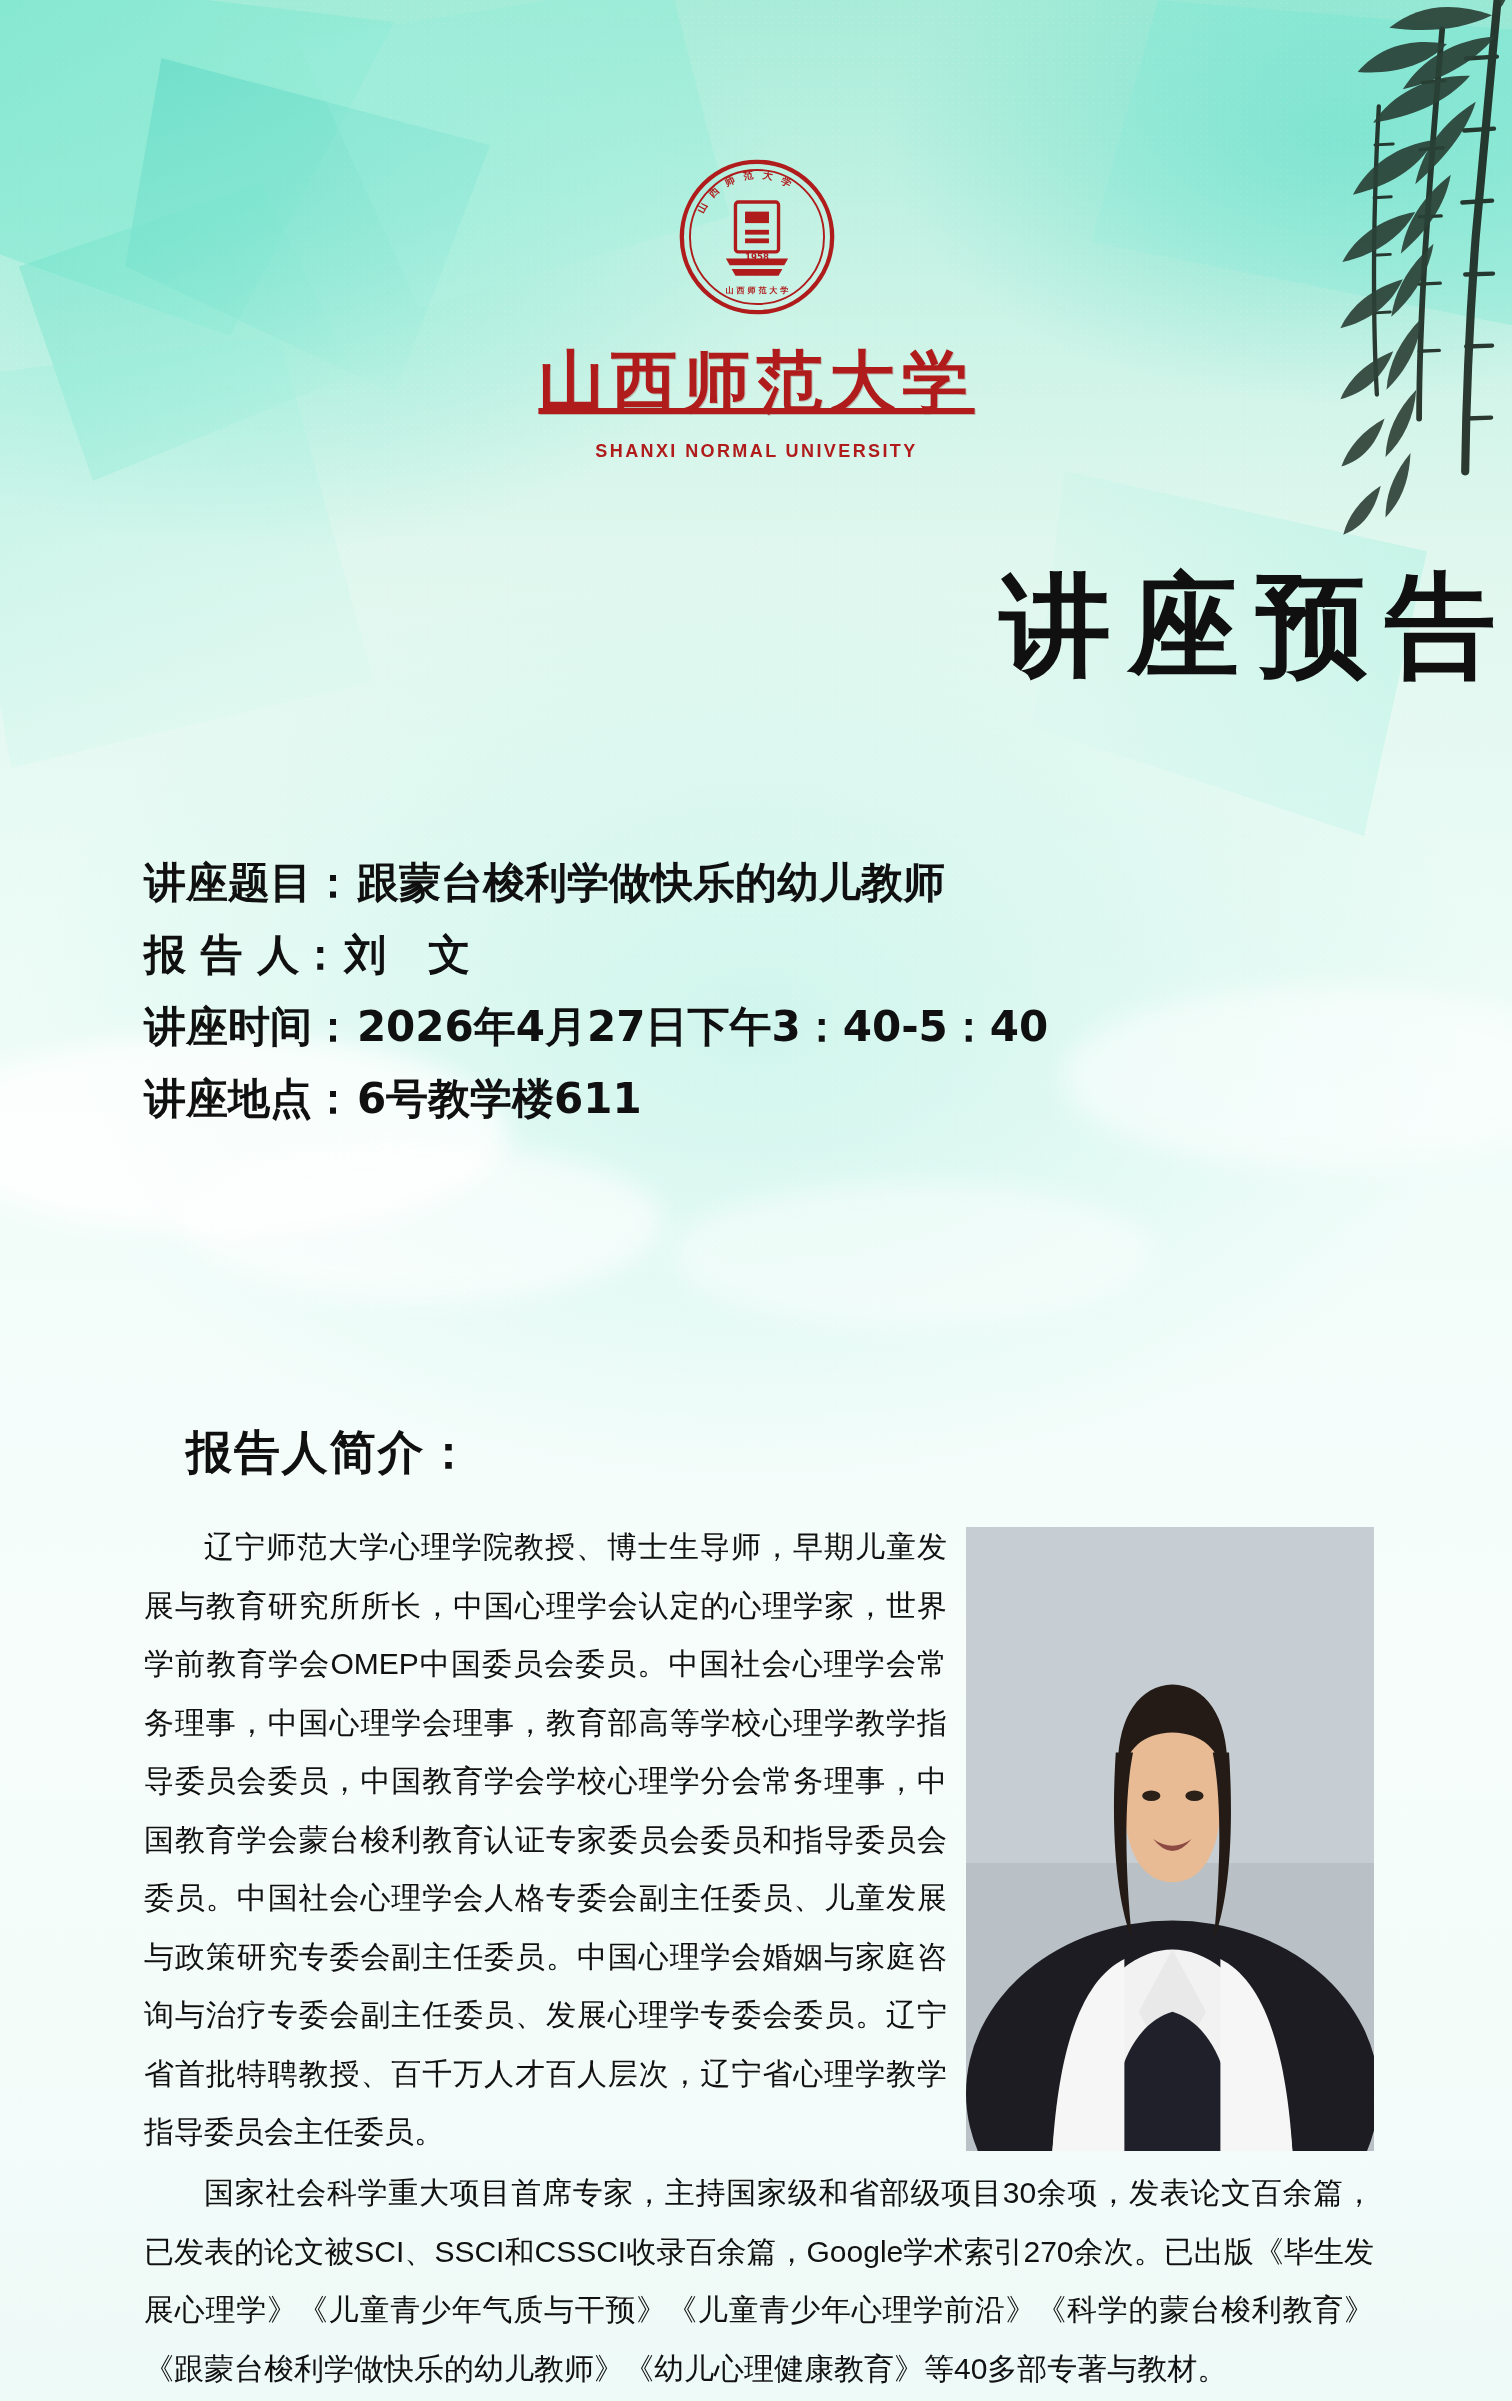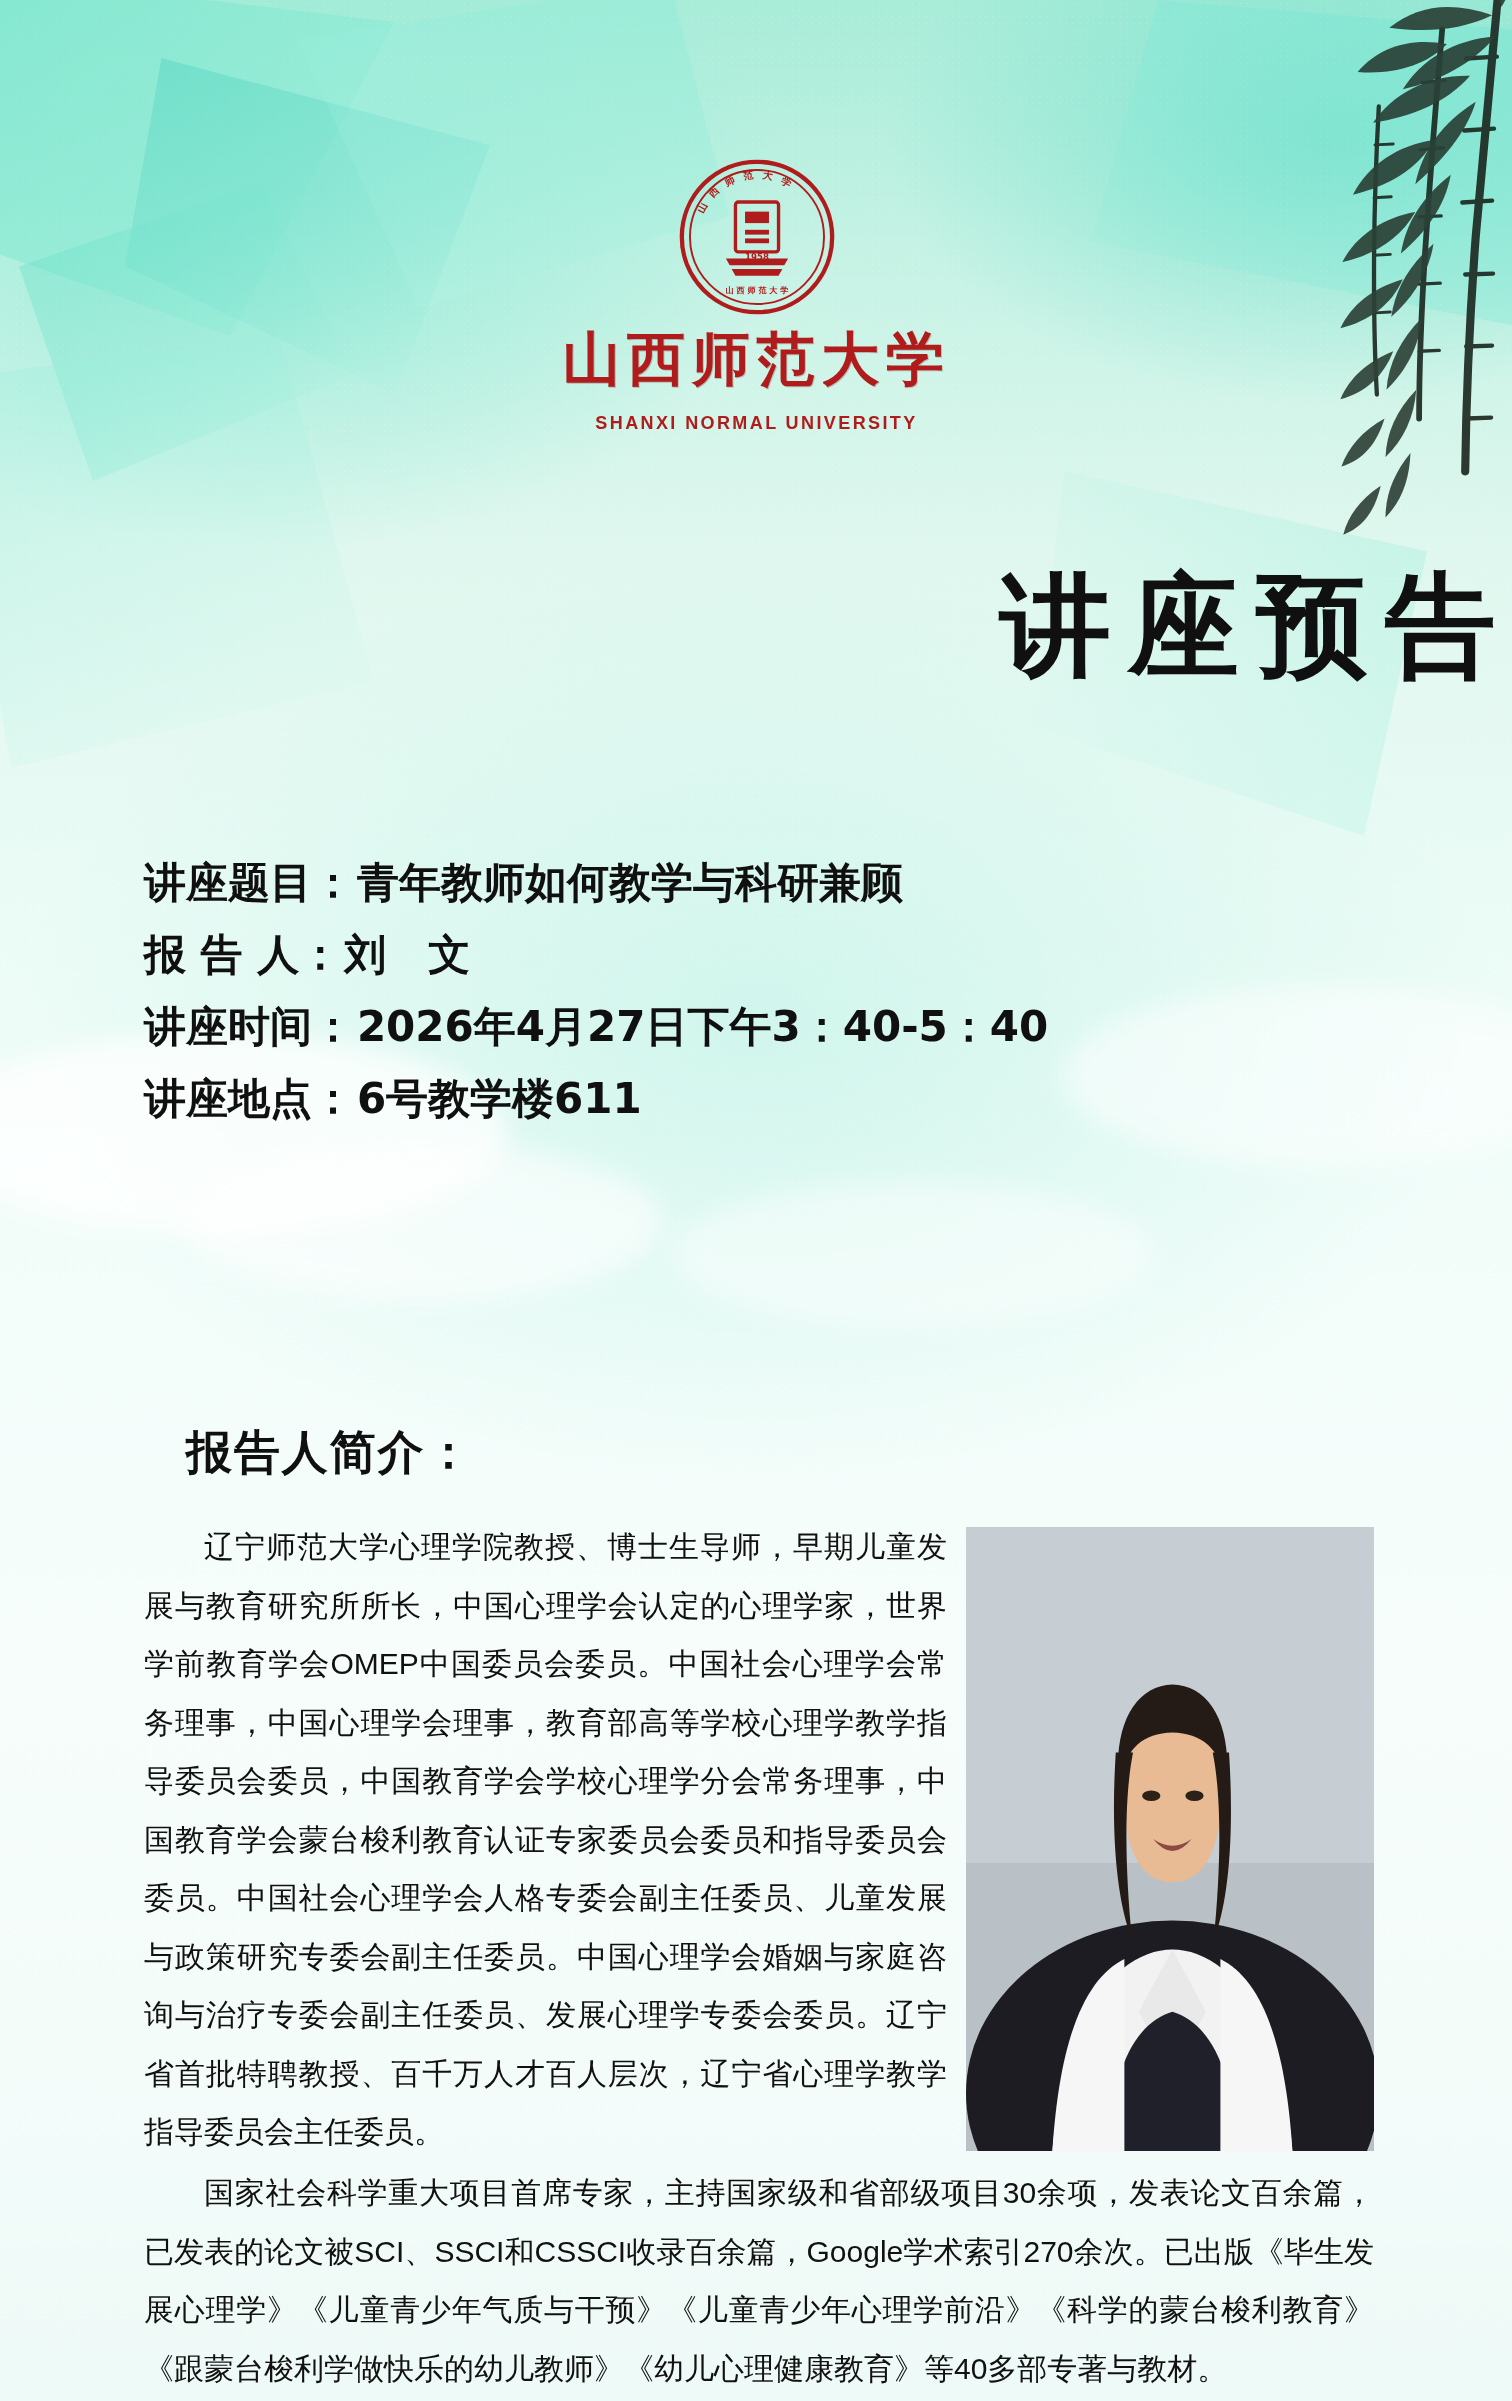--- a/index.html
+++ b/index.html
@@ -55,27 +55,28 @@
   .c3{right:-77px;top:985px;width:528px;height:183px;opacity:.7;}
   .c4{left:672px;top:1182px;width:480px;height:144px;opacity:.6;}
 
   
   #bamboo{position:absolute;top:-14.4px;right:-4.8px;width:432px;height:889px;pointer-events:none;opacity:.92;}
 
   
   #logo-block{position:absolute;top:158px;left:0;right:0;text-align:center;}
   #seal{margin:0 auto;display:block;}
   #univ-cn{
-    margin-top:5px;
+    margin-top:21px;
     font-family:"DejaVu Serif","Liberation Serif",serif;
     font-weight:bold;
-    font-size:58px;
+    font-size:66px;
     letter-spacing:6.7px;
     color:#b01c1c;
     text-shadow:1px 1px 0 rgba(120,10,10,.25);
+    text-decoration:underline;
   }
   #univ-en{
     margin-top:14px;
     font-size:18px;
     font-weight:bold;
     letter-spacing:2.4px;
     color:#b01c1c;
   }
 
   
@@ -214,21 +215,21 @@
     </svg>
     <div id="univ-cn">山西师范大学</div>
     <div id="univ-en">SHANXI NORMAL UNIVERSITY</div>
   </div>
 
   <div id="main-title">讲座预告</div>
 
   <div id="info">
     <div class="info-row">
       <span class="info-label">讲座题目：</span>
-      <span class="info-value">青年教师如何教学与科研兼顾</span>
+      <span class="info-value">跟蒙台梭利学做快乐的幼儿教师</span>
     </div>
     <div class="info-row">
       <span class="info-label">报 告 人：</span>
       <span class="info-value">刘　文</span>
     </div>
     <div class="info-row">
       <span class="info-label">讲座时间：</span>
       <span class="info-value">2026年4月27日下午3：40-5：40</span>
     </div>
     <div class="info-row">

